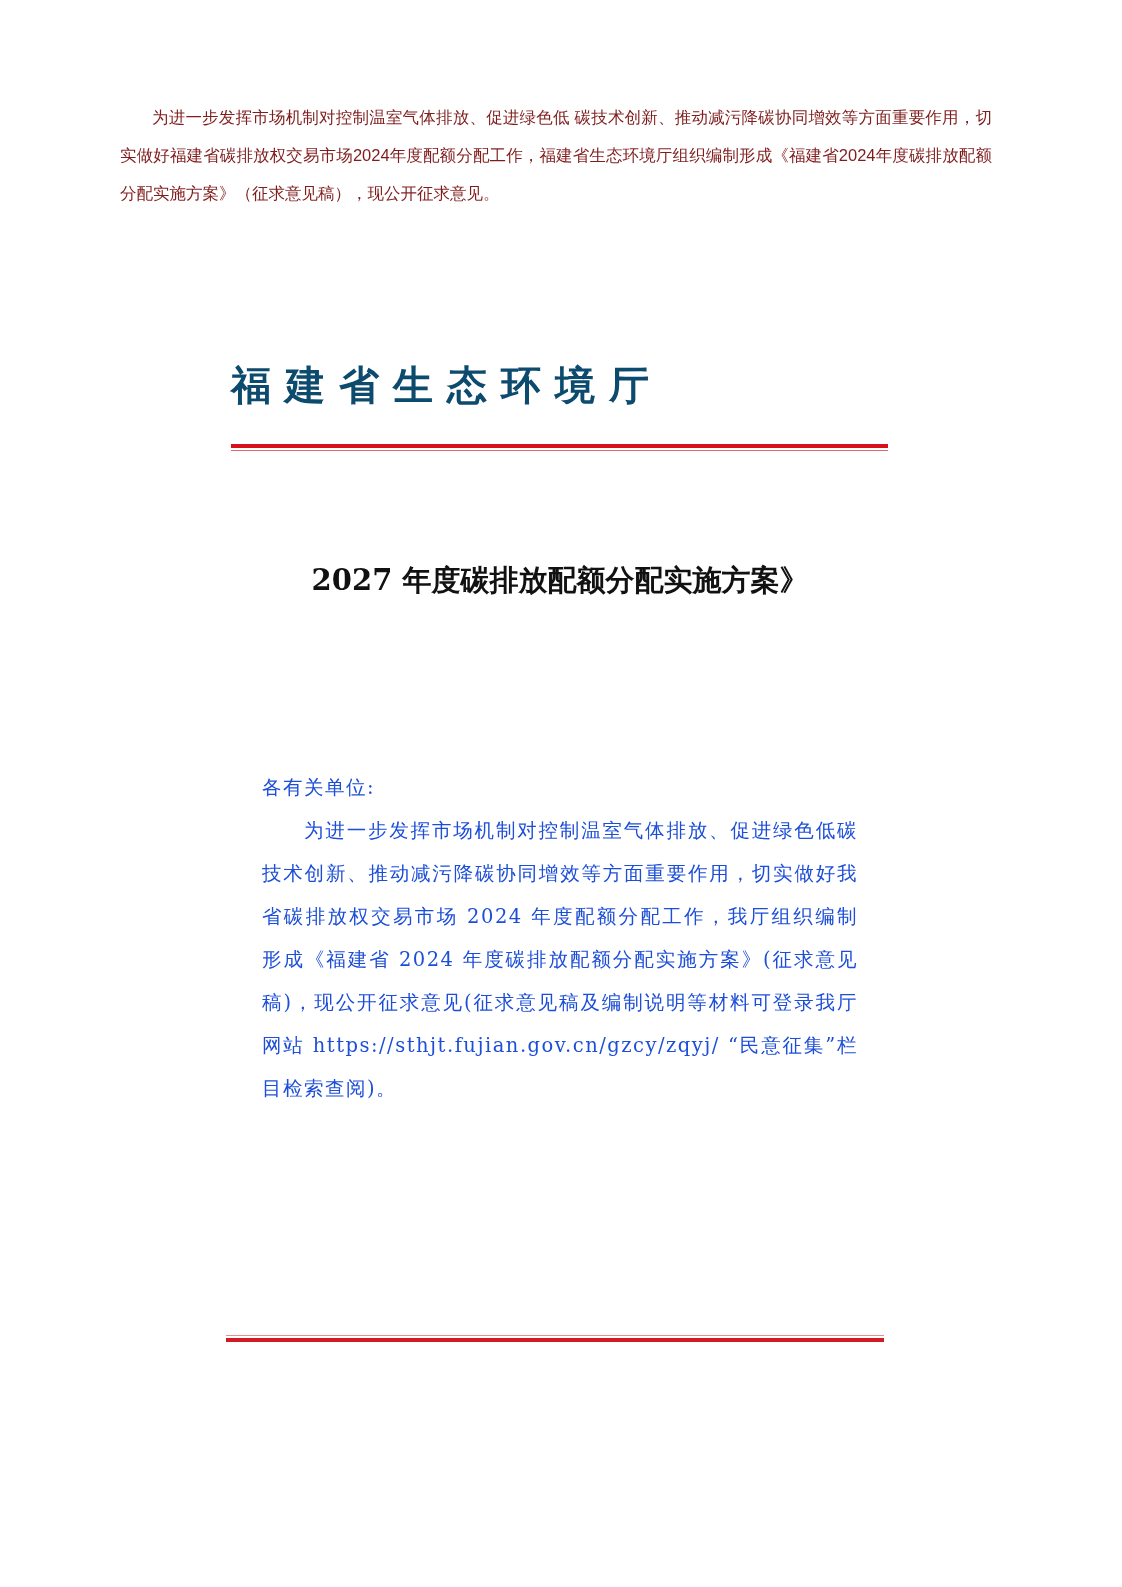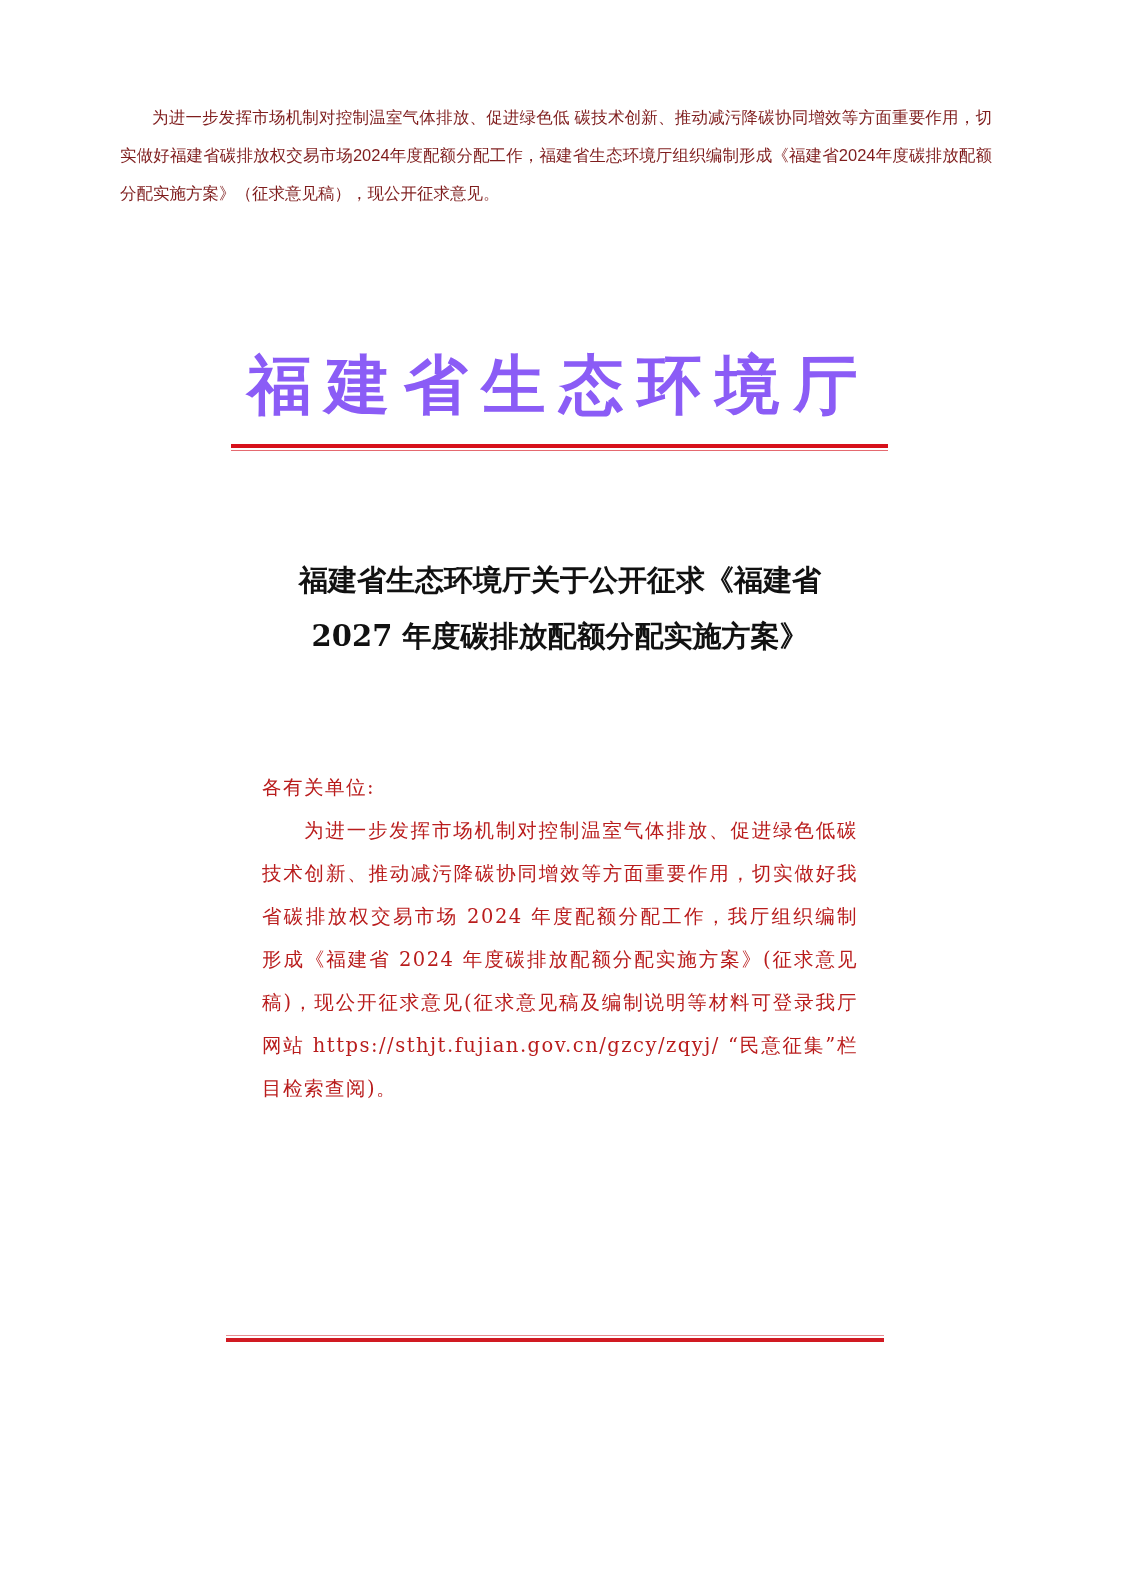--- a/index.html
+++ b/index.html
@@ -2,48 +2,47 @@
 <html><head>
 <meta charset="utf-8">
 <style>
   html, body { margin: 0; padding: 0; background: #ffffff; }
   body { width: 1122px; height: 1587px; position: relative; overflow: hidden;
          font-family: "DejaVu Serif", "Liberation Serif", serif; color: #1a1a1a; }
   .intro { position: absolute; left: 120px; top: 98px; width: 872px;
            font-family: "Liberation Sans", "DejaVu Sans", sans-serif;
            font-size: 16.5px; line-height: 38px; color: #7f1d1d; text-indent: 32px;
            text-align: justify; margin: 0; }
-  .masthead { position: absolute; left: 231px; top: 340px; width: 657px; text-align: center;
+  .masthead { position: absolute; left: 231px; top: 340px; width: 657px; 
               font-family: "DejaVu Serif", "Liberation Serif", serif;
-              font-size: 64px; letter-spacing: 14px; color: #8b5cf6; line-height: 90px; margin: 0; }
+              font-size: 40px; letter-spacing: 14px; color: #0c4a6e; line-height: 90px; margin: 0; }
   .rule-top-thick { position: absolute; left: 231px; top: 444px; width: 657px; height: 4px; background: #d7111b; }
   .rule-top-thin  { position: absolute; left: 231px; top: 450px; width: 657px; height: 1px; background: #e56a70; }
   .rule-bot-thin  { position: absolute; left: 226px; top: 1335px; width: 658px; height: 1px; background: #e88e93; }
   .rule-bot-thick { position: absolute; left: 226px; top: 1338px; width: 658px; height: 4px; background: #d11a22; }
   .title { position: absolute; left: 260px; top: 552px; width: 600px; text-align: center;
            font-family: "DejaVu Serif", "Liberation Serif", serif; font-weight: bold;
            font-size: 29px; line-height: 56px; color: #111; margin: 0; }
   .title span { display: block; }
   .letter { position: absolute; left: 262px; top: 766px; width: 596px;
             font-family: "DejaVu Serif", "Liberation Serif", serif;
-            font-size: 19.5px; line-height: 43px; color: #b91c1c; margin: 0; }
+            font-size: 19.5px; line-height: 43px; color: #1d4ed8; margin: 0; }
   .letter p { margin: 0; text-align: justify; letter-spacing: 1.5px; }
   .letter p.indent { text-indent: 42px; }
 </style>
 </head>
 <body>
 
 <p class="intro">为进一步发挥市场机制对控制温室气体排放、促进绿色低 碳技术创新、推动减污降碳协同增效等方面重要作用，切实做好福建省碳排放权交易市场2024年度配额分配工作，福建省生态环境厅组织编制形成《福建省2024年度碳排放配额分配实施方案》（征求意见稿），现公开征求意见。</p>
 
 <h1 class="masthead">福建省生态环境厅</h1>
 <div class="rule-top-thick"></div>
 <div class="rule-top-thin"></div>
 
 <h2 class="title">
-  <span>福建省生态环境厅关于公开征求《福建省</span>
   <span>2027 年度碳排放配额分配实施方案》</span>
 </h2>
 
 <div class="letter">
   <p>各有关单位:</p>
   <p class="indent">为进一步发挥市场机制对控制温室气体排放、促进绿色低碳技术创新、推动减污降碳协同增效等方面重要作用，切实做好我省碳排放权交易市场 2024 年度配额分配工作，我厅组织编制形成《福建省 2024 年度碳排放配额分配实施方案》(征求意见稿)，现公开征求意见(征求意见稿及编制说明等材料可登录我厅网站 https://sthjt.fujian.gov.cn/gzcy/zqyj/ “民意征集”栏目检索查阅)。</p>
 </div>
 
 <div class="rule-bot-thin"></div>
 <div class="rule-bot-thick"></div>

